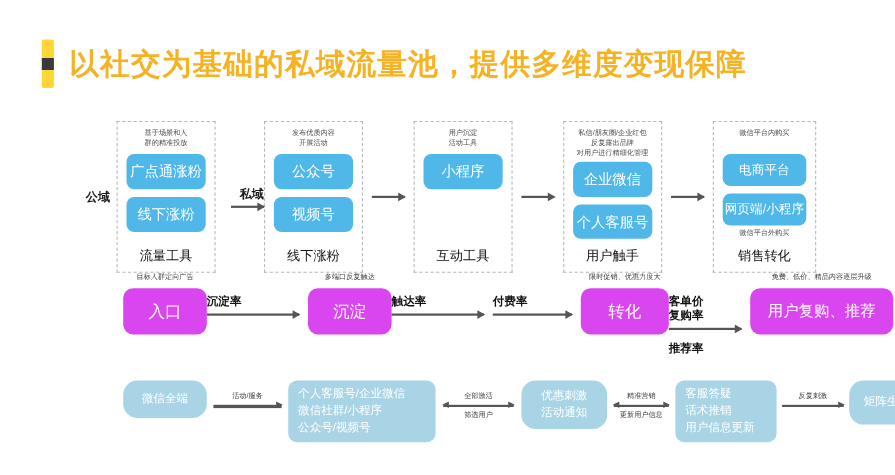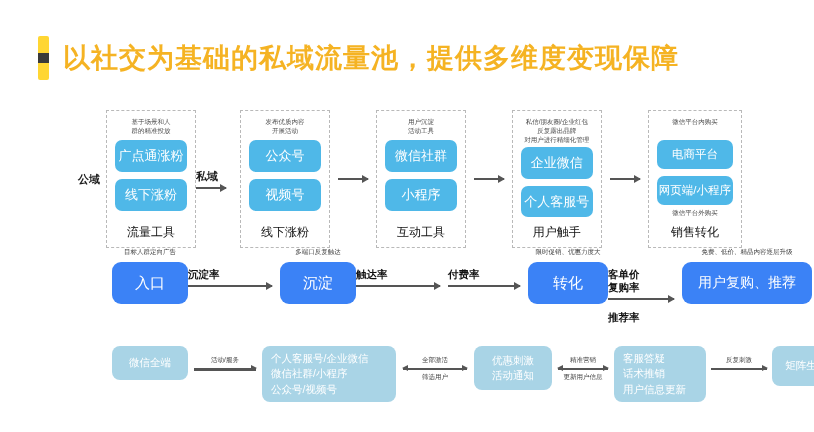--- a/index.html
+++ b/index.html
@@ -34,21 +34,21 @@
     display: flex; align-items: stretch;
   }
   .side-label {
     font-size: 11px; font-weight: bold; color: #1a1a1a;
     display: flex; align-items: center; justify-content: center;
     width: 34px; flex: 0 0 auto;
   }
   .mid-label {
     width: 44px; flex: 0 0 auto;
     display: flex; flex-direction: column;
-    align-items: flex-start; justify-content: center; gap: 3px;
+    align-items: flex-end; justify-content: center; gap: 3px;
   }
   .mid-label .txt { font-size: 11px; font-weight: bold; color: #1a1a1a; }
   .arrow-h {
     position: relative; width: 30px; height: 1.5px; background: #555;
   }
   .arrow-h::after {
     content: ""; position: absolute; right: -1px; top: -3.5px;
     border-left: 7px solid #555;
     border-top: 4px solid transparent;
     border-bottom: 4px solid transparent;
@@ -85,21 +85,21 @@
   }
 
   
   .funnel {
     position: absolute; left: 112px; top: 262px;
     width: 662px; height: 72px;
     display: flex; align-items: flex-start;
   }
   .fnode { position: relative; flex: 0 0 auto; }
   .fbox {
-    background: #3b82f6; color: #fff; border-radius: 9px;
+    background: #d946ef; color: #fff; border-radius: 9px;
     display: flex; align-items: center; justify-content: center;
     font-size: 15px; height: 42px; white-space: nowrap;
   }
   .fbox.wide { font-size: 14px; }
   .fcap-top {
     position: absolute; left: 50%; transform: translateX(-50%);
     top: -14px; font-size: 6.5px; color: #3d3d3d; white-space: nowrap;
   }
   .fcap-bot {
     position: absolute; left: 50%; transform: translateX(-50%);
@@ -130,21 +130,21 @@
     width: 662px; height: 62px;
     display: flex; align-items: flex-start;
   }
   .cbox {
     background: #A9D4E6; color: #ffffff; border-radius: 8px;
     display: flex; flex-direction: column; align-items: flex-start;
     justify-content: center;
     font-size: 10.5px; line-height: 1.45; padding: 6px 9px;
     white-space: nowrap; flex: 0 0 auto;
   }
-  .cbox.center { align-items: center; }
+  .cbox.center { align-items: center; border-radius: 13px; }
   .clink {
     flex: 0 0 auto; position: relative;
     display: flex; flex-direction: column; align-items: center;
     justify-content: center; padding-top: 10px;
   }
   .clink .lab { font-size: 6.5px; color: #3d3d3d; white-space: nowrap; }
   .clink .bar { position: relative; height: 1.5px; background: #555; margin: 3px 0; }
   .clink .bar::after {
     content: ""; position: absolute; right: -1px; top: -3.5px;
     border-left: 6px solid #555;
@@ -191,21 +191,20 @@
       <div class="chip">视频号</div>
       <div class="stage-foot">线下涨粉</div>
     </div>
 
     <div class="conn">
       <div class="arrow-h"></div>
     </div>
 
     <div class="stage">
       <div class="stage-cap">用户沉淀<br>活动工具</div>
-      <div class="chip">微信社群</div>
       <div class="chip">小程序</div>
       <div class="stage-foot">互动工具</div>
     </div>
 
     <div class="conn">
       <div class="arrow-h"></div>
     </div>
 
     <div class="stage">
       <div class="stage-cap">私信/朋友圈/企业红包<br>反复露出品牌<br>对用户进行精细化管理</div>

